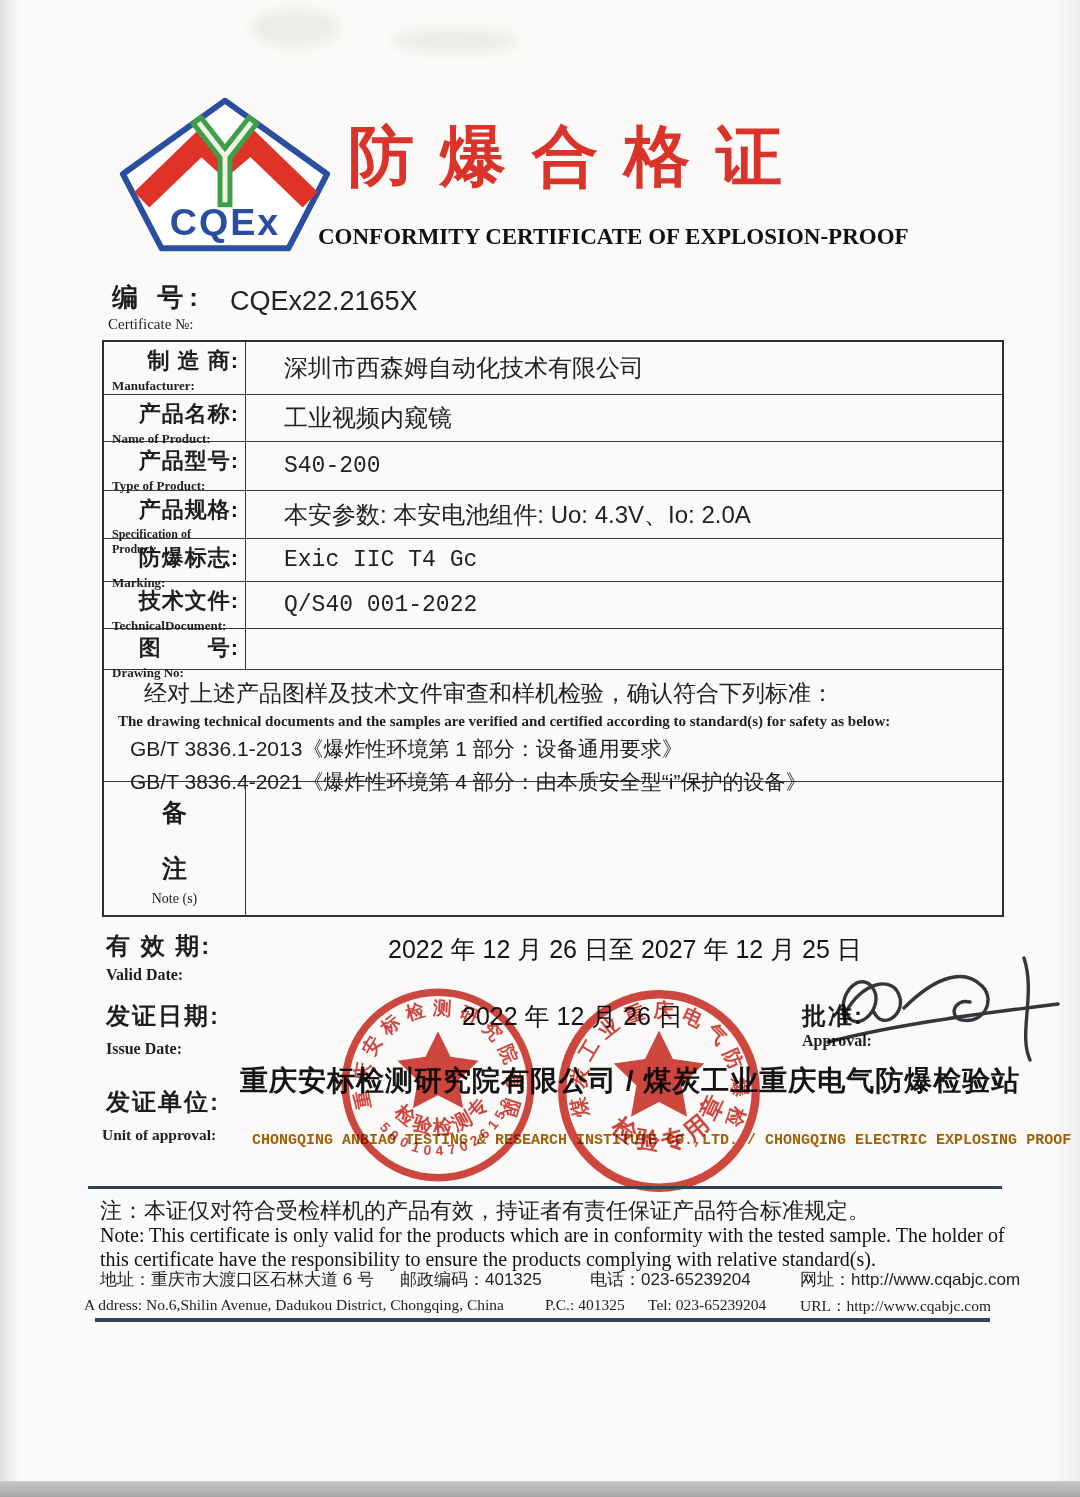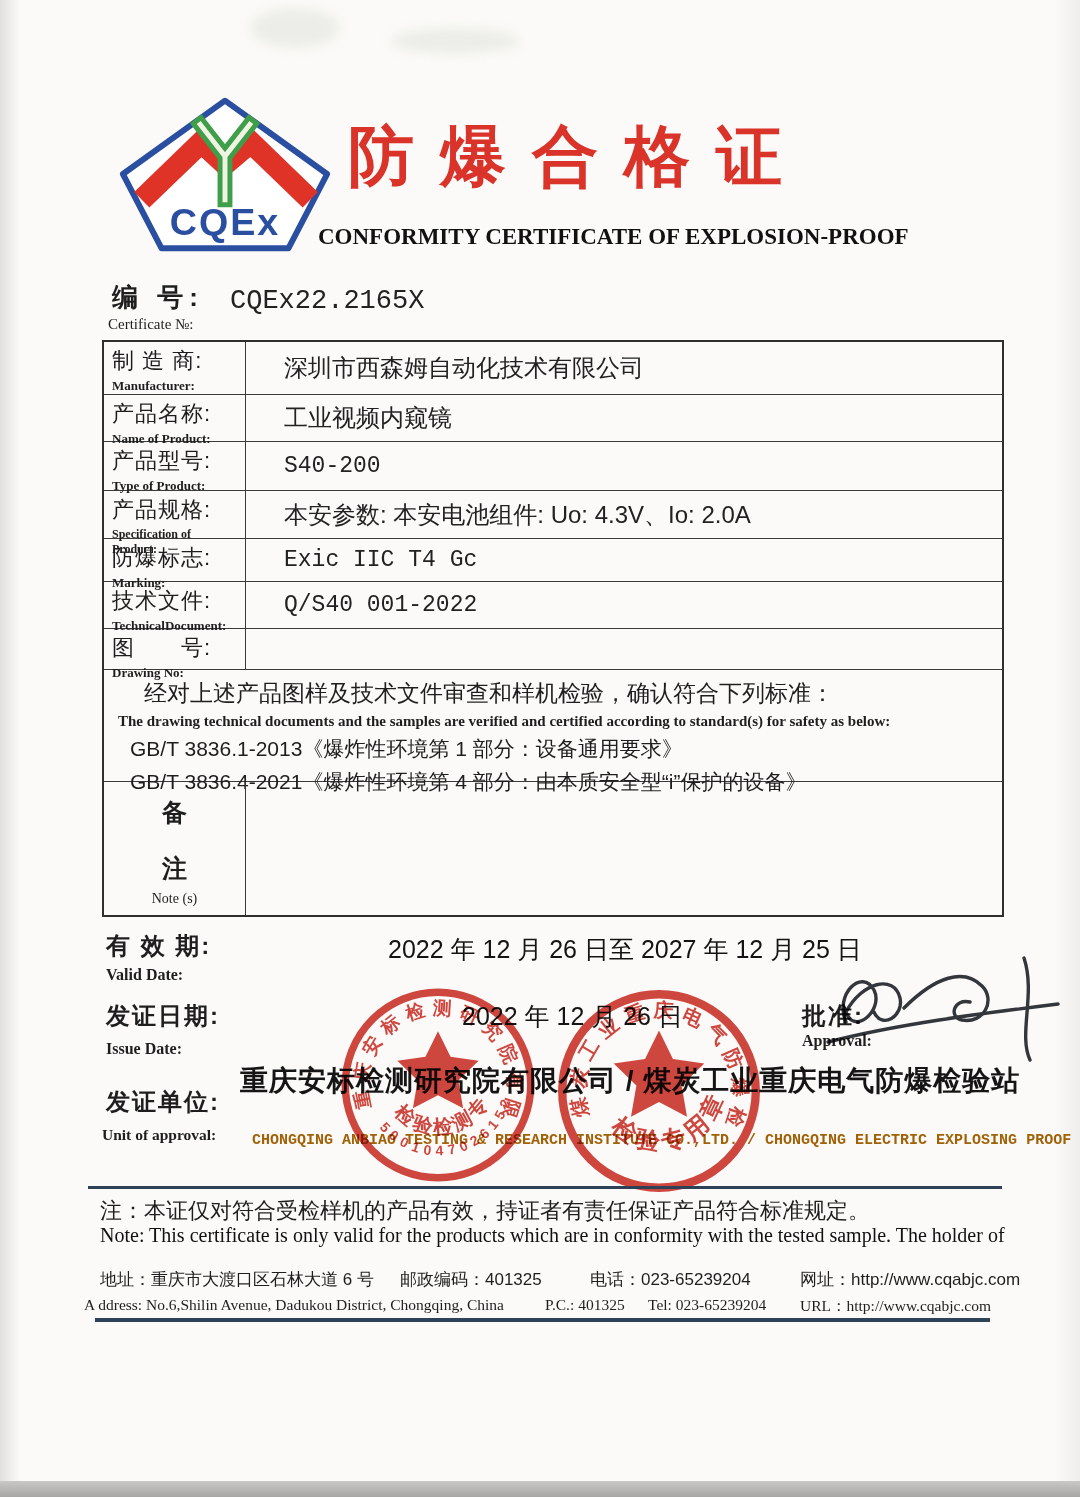--- a/index.html
+++ b/index.html
@@ -12,28 +12,28 @@
   .bottom-strip{left:0;top:1481px;width:1080px;height:16px;background:linear-gradient(#c9c8c6,#a7a6a4);}
   .smudge{border-radius:50%;filter:blur(6px);background:rgba(150,160,140,.14);}
 
   
   .title{left:348px;top:112px;font-size:66px;font-weight:bold;color:#d9332a;letter-spacing:26px;white-space:nowrap;}
   .subtitle{left:318px;top:224px;font-size:23px;font-weight:bold;font-family:"Liberation Serif",serif;color:#111;white-space:nowrap;}
 
   
   .certno-cn{left:112px;top:280px;font-size:26px;font-weight:600;letter-spacing:6px;}
   .certno-en{left:108px;top:316px;font-size:15px;font-family:"Liberation Serif",serif;}
-  .certno-val{left:230px;top:286px;font-size:27px;font-family:Liberation Mono, monospace;color:#222;}
+  .certno-val{left:230px;top:286px;font-size:27px;font-family:Liberation Sans, sans-serif;color:#222;}
 
   
   .table{left:102px;top:340px;width:898px;border:2.5px solid #2f2f2f;background:transparent;}
   .trow{display:flex;border-bottom:1.5px solid #3a3a3a;}
   .trow:last-child{border-bottom:none;}
   .lcell{width:142px;border-right:1.5px solid #3a3a3a;padding:4px 6px 2px 8px;box-sizing:border-box;}
-  .lcell .cn{font-size:22px;font-weight:400;letter-spacing:1px;}
+  .lcell .cn{font-size:22px;font-weight:700;letter-spacing:1px;text-align:right;}
   .lcell .en{font-size:13px;font-weight:bold;font-family:"Liberation Serif",serif;margin-top:2px;}
   .vcell{flex:1;display:flex;align-items:center;padding-left:38px;font-size:24px;color:#222;}
   .vcell.mono{font-family:"Liberation Mono",monospace;font-size:23px;}
   .std-cell{padding:8px 10px 6px 14px;}
   .std-cn{font-size:23px;font-weight:500;padding-left:26px;}
   .std-en{font-size:15px;font-weight:bold;font-family:"Liberation Serif",serif;margin-top:4px;}
   .std-item{font-size:21px;margin-top:5px;padding-left:12px;}
   .note-row{display:flex;}
   .note-label{width:142px;border-right:1.5px solid #3a3a3a;display:flex;flex-direction:column;align-items:center;
               padding:14px 0 8px 0;box-sizing:border-box;}
@@ -217,20 +217,21 @@
     </text>
     <text font-size="26" fill="#cc2e26" font-weight="bold">
       <textPath href="#r-bot" startOffset="28" textLength="152">检验专用章</textPath>
     </text>
   </svg>
 
   <div class="abs sepline" style="left:88px;top:1186px;width:914px;"></div>
 
   <div class="abs footnote-cn" style="left:100px;top:1196px;">注：本证仅对符合受检样机的产品有效，持证者有责任保证产品符合标准规定。</div>
   <div class="abs footnote-en" style="left:100px;top:1224px;">Note: This certificate is only valid for the products which are in conformity with the tested sample. The holder of</div>
+  <div class="abs footnote-en" style="left:100px;top:1248px;">this certificate have the responsibility to ensure the products complying with relative standard(s).</div>
 
   <div class="abs addr" style="left:100px;top:1268px;">地址：重庆市大渡口区石林大道 6 号</div>
   <div class="abs addr" style="left:400px;top:1268px;">邮政编码：401325</div>
   <div class="abs addr" style="left:590px;top:1268px;">电话：023-65239204</div>
   <div class="abs addr" style="left:800px;top:1268px;">网址：http://www.cqabjc.com</div>
 
   <div class="abs addr-en" style="left:84px;top:1296px;">A ddress:  No.6,Shilin Avenue, Dadukou District, Chongqing, China</div>
   <div class="abs addr-en" style="left:545px;top:1296px;">P.C.: 401325</div>
   <div class="abs addr-en" style="left:648px;top:1296px;">Tel:   023-65239204</div>
   <div class="abs addr-en" style="left:800px;top:1296px;">URL：http://www.cqabjc.com</div>

